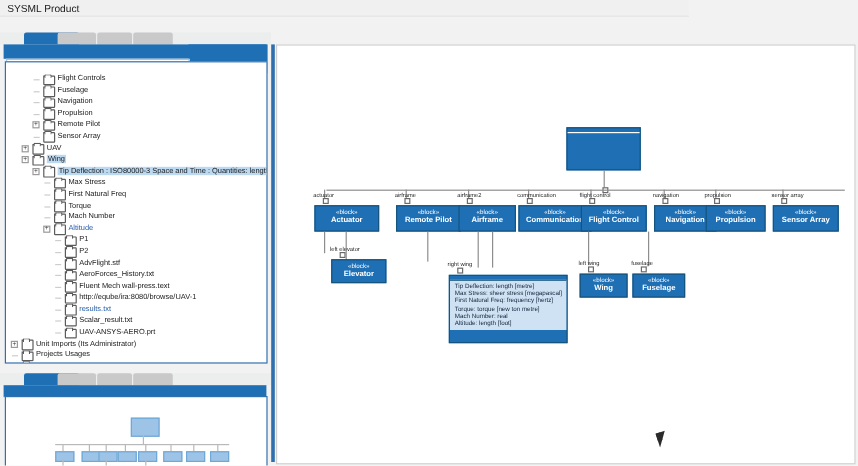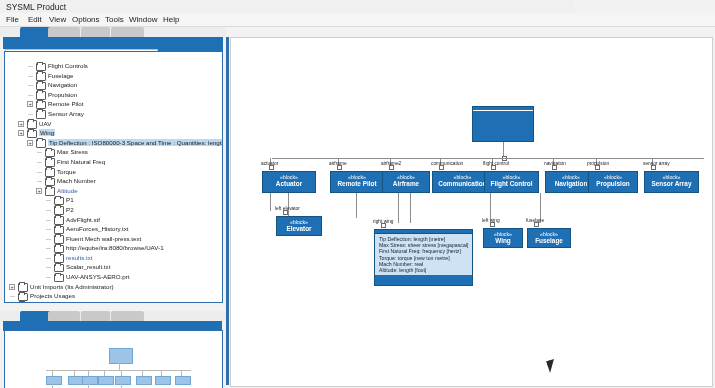--- a/index.html
+++ b/index.html
@@ -115,29 +115,20 @@
 </style>
 </head>
 <body>
 
 <div class="app">
 
   <div class="titlebar">
     <span class="title">SYSML Product</span>
   </div>
 
-  <div class="menubar" id="menubar">
-      <span class="mi" style="left: 6px;">File</span>
-      <span class="mi" style="left: 28px;">Edit</span>
-      <span class="mi" style="left: 49px;">View</span>
-      <span class="mi" style="left: 72px;">Options</span>
-      <span class="mi" style="left: 105px;">Tools</span>
-      <span class="mi" style="left: 129px;">Window</span>
-      <span class="mi" style="left: 163px;">Help</span>
-    </div>
 
   <div class="leftcol">
 
     <div class="tabstrip">
       <div class="tab t0 active"></div>
       <div class="tab t1"></div>
       <div class="tab t2"></div>
       <div class="tab t3"></div>
     </div>
 

